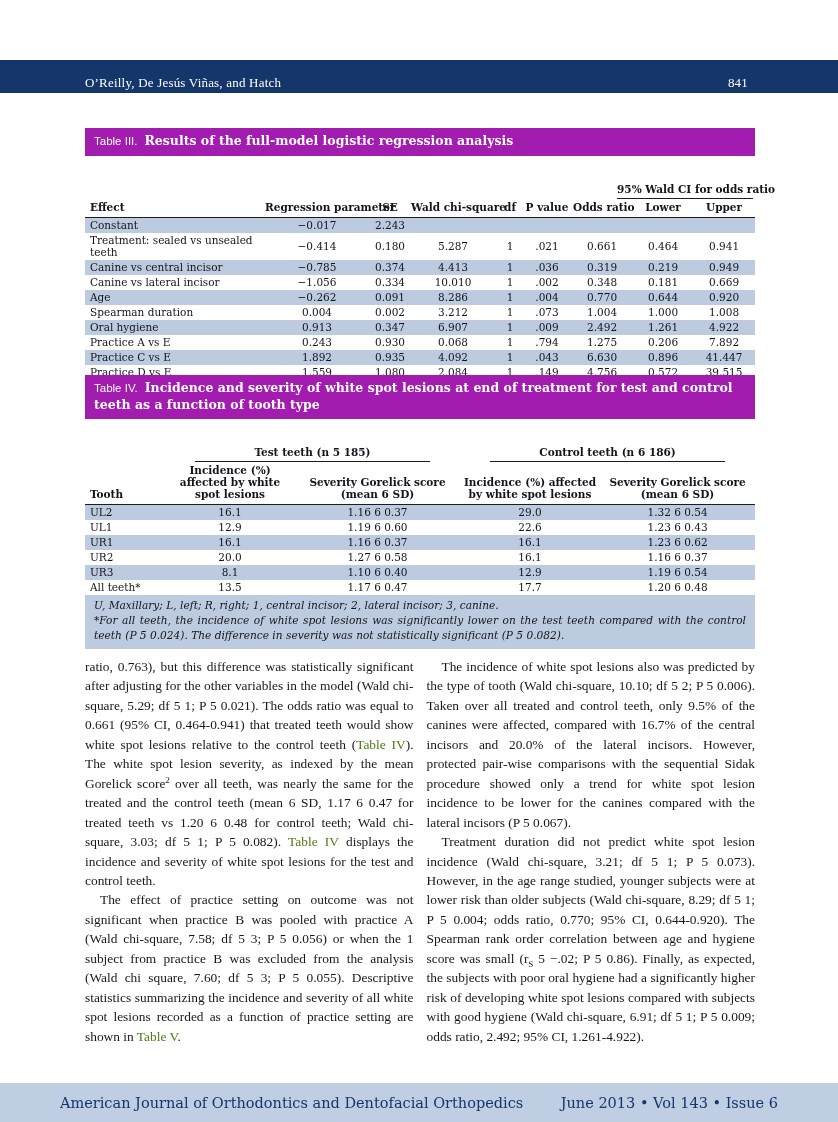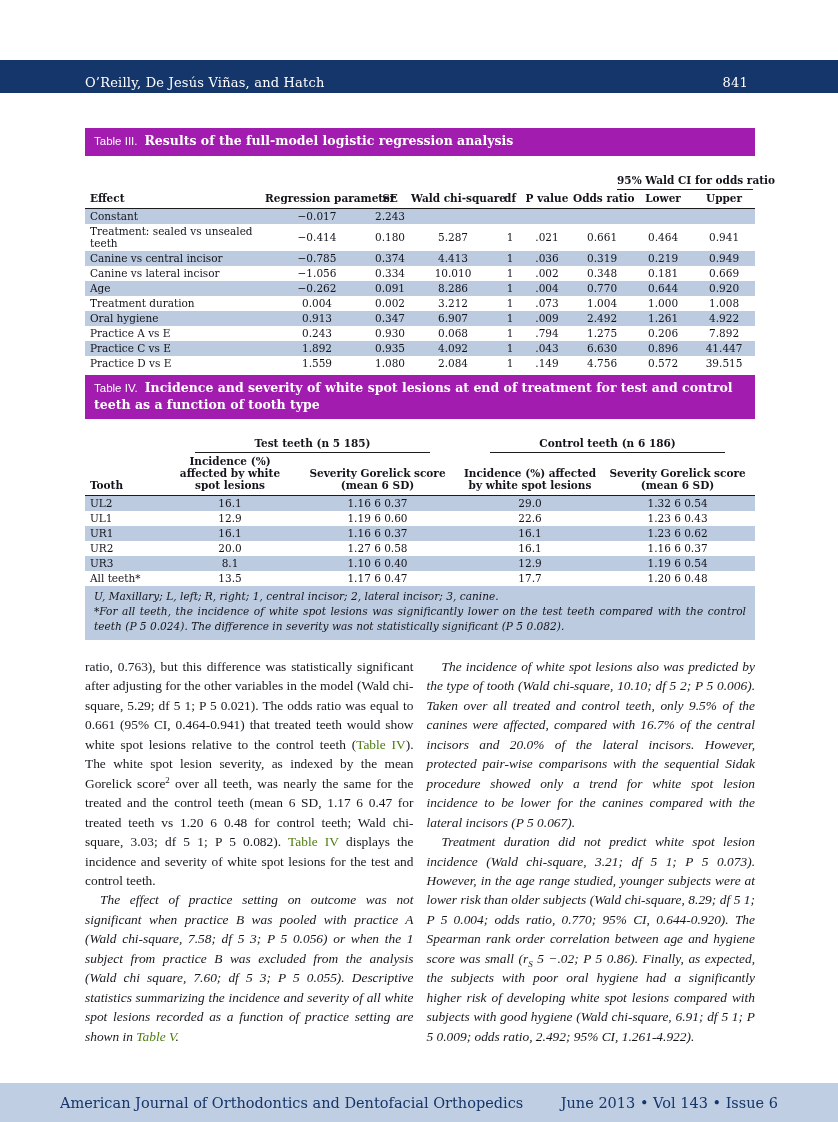--- a/index.html
+++ b/index.html
@@ -4,58 +4,58 @@
 <style>
   html,body{margin:0;padding:0;}
   body{
     width:838px;height:1122px;position:relative;background:#ffffff;
     font-family:"DejaVu Serif", serif;color:#1a1a22;overflow:hidden;
   }
   
   .header-bar{
     position:absolute;left:0;top:60px;width:838px;height:33px;background:#14366B;
     color:#ffffff;display:flex;align-items:center;justify-content:space-between;
-    padding:12px 90px 0 85px;box-sizing:border-box;font-size:13px;letter-spacing:.2px;
+    padding:12px 90px 0 85px;box-sizing:border-box;font-size:13px;letter-spacing:.2px;font-family:Liberation Serif, serif;
   }
   
   .tableblock{position:absolute;left:85px;width:670px;}
   #table3{top:128px;}
   #table4{top:375px;}
   .table-titlebar{
     background:#a21caf;color:#ffffff;padding:5px 9px 6px;font-size:12.5px;line-height:16.5px;
   }
   .table-label{font-family:"Liberation Sans", sans-serif;font-size:11.5px;margin-right:7px;}
   .table-title{font-weight:bold;}
   table{border-collapse:collapse;width:100%;table-layout:fixed;font-size:10.5px;color:#14141c;}
   th{font-weight:bold;vertical-align:bottom;padding:1px 2px;}
   td{padding:1px 3px;height:13px;line-height:12.5px;}
   tbody tr:nth-child(odd){background:#BCCBDF;}
   .c-left{text-align:left;padding-left:5px;}
   .c-num{text-align:center;}
   .colhead th{border-bottom:1.5px solid #1c1c1c;padding-bottom:4px;}
   .colhead .h-left{text-align:left;padding-left:5px;}
   .colhead .h-num{text-align:center;}
-  .spanner-row th{padding-top:18px;border-bottom:none;}
+  .spanner-row th{padding-top:27px;border-bottom:none;}
   .spanner-inner{border-bottom:1.5px solid #1c1c1c;padding-bottom:3px;white-space:nowrap;text-align:center;}
   .ci-spanner .spanner-inner{margin-left:-18px;}
   .t4-spanner .spanner-inner{margin:0 28px;}
   .nowrap{white-space:nowrap;}
   .footnotes{
     background:#BCCBDF;font-style:italic;font-size:10.6px;line-height:14.8px;
     padding:3px 9px 7px;text-align:justify;color:#14141c;
   }
   .footnotes p{margin:0;}
   
   .columns{position:absolute;left:85px;top:657px;width:670px;display:flex;gap:13px;}
   .col{width:328.5px;}
   p.para{
     margin:0;text-align:justify;font-size:13.4px;line-height:19.45px;
     font-family:"Liberation Serif", serif;color:#17171e;
   }
-  p.para.indent{text-indent:15px;font-style:italic;}
+  p.para.indent{text-indent:15px;}
   .xref{color:#4d7c0f;text-decoration:none;}
   sup{font-size:9px;line-height:0;}
   sub{font-size:9px;line-height:0;}
   
   .footer-bar{
     position:absolute;left:0;top:1083px;width:838px;height:39px;background:#BFCEE2;
     color:#14366B;display:flex;align-items:center;justify-content:space-between;
     padding:0 60px;box-sizing:border-box;font-size:14.5px;
   }
 </style>
@@ -152,21 +152,21 @@
           <td class="c-num">−0.262</td>
           <td class="c-num">0.091</td>
           <td class="c-num">8.286</td>
           <td class="c-num">1</td>
           <td class="c-num">.004</td>
           <td class="c-num">0.770</td>
           <td class="c-num">0.644</td>
           <td class="c-num">0.920</td>
         </tr>
         <tr>
-          <td class="c-left">Treatment duration</td>
+          <td class="c-left">Spearman duration</td>
           <td class="c-num">0.004</td>
           <td class="c-num">0.002</td>
           <td class="c-num">3.212</td>
           <td class="c-num">1</td>
           <td class="c-num">.073</td>
           <td class="c-num">1.004</td>
           <td class="c-num">1.000</td>
           <td class="c-num">1.008</td>
         </tr>
         <tr>

